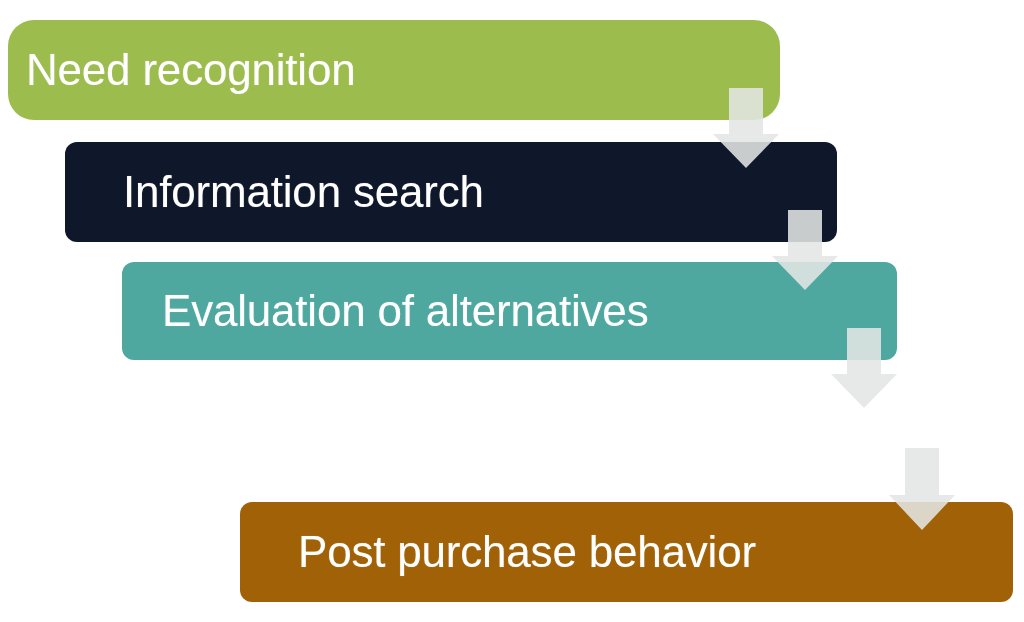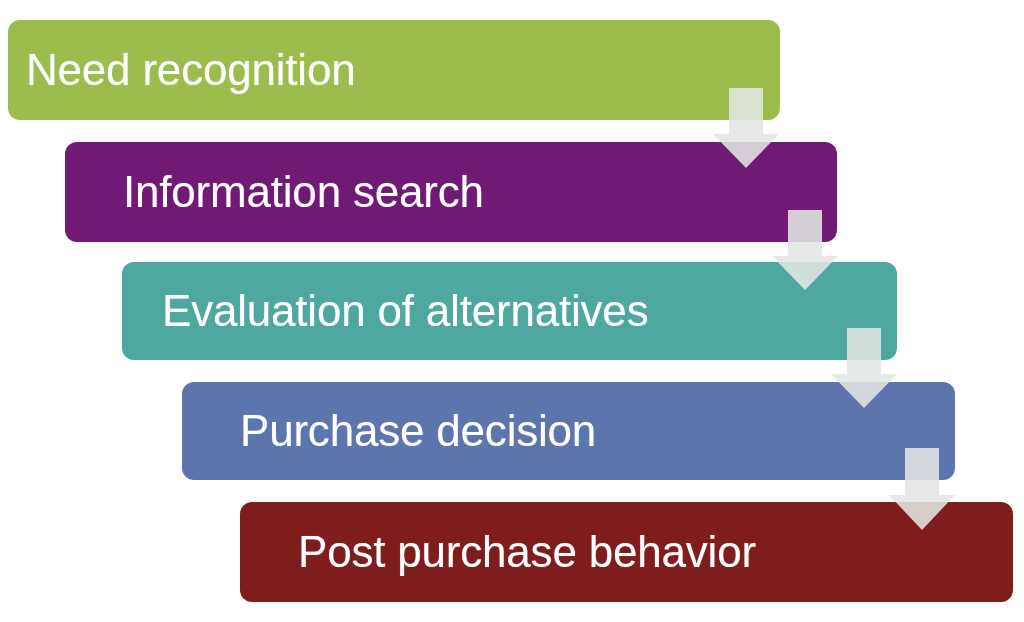--- a/index.html
+++ b/index.html
@@ -46,37 +46,34 @@
     display: block;
     width: 100%;
     height: 100%;
   }
 </style>
 </head>
 <body>
 
 <div id="stage" style="background: rgb(255, 255, 255);">
 
-  <div class="stage-bar" style="left: 8px; top: 20px; width: 772px; height: 100px; background: rgb(156, 189, 78); padding-left: 18px;">
+  <div class="stage-bar" style="left: 8px; top: 20px; width: 772px; height: 100px; background: rgb(156, 189, 78); padding-left: 18px; border-radius: 26px;">
     <span class="stage-label" style="color: rgb(255, 255, 255);">Need recognition</span>
   </div>
 
-  <div class="stage-bar" style="left: 65px; top: 142px; width: 772px; height: 100px; background: #701a75; padding-left: 58px;">
+  <div class="stage-bar" style="left: 65px; top: 142px; width: 772px; height: 100px; background: #0f172a; padding-left: 58px;">
     <span class="stage-label" style="color: rgb(255, 255, 255);">Information search</span>
   </div>
 
   <div class="stage-bar" style="left: 122px; top: 262px; width: 775px; height: 98px; background: rgb(79, 168, 160); padding-left: 40px;">
     <span class="stage-label" style="color: rgb(255, 255, 255);">Evaluation of alternatives</span>
   </div>
 
-  <div class="stage-bar" style="left: 182px; top: 382px; width: 773px; height: 98px; background: rgb(92, 117, 172); padding-left: 58px;">
-    <span class="stage-label" style="color: rgb(255, 255, 255);">Purchase decision</span>
-  </div>
 
-  <div class="stage-bar" style="left: 240px; top: 502px; width: 773px; height: 100px; background: #7f1d1d; padding-left: 58px;">
+  <div class="stage-bar" style="left: 240px; top: 502px; width: 773px; height: 100px; background: #a16207; padding-left: 58px;">
     <span class="stage-label" style="color: rgb(255, 255, 255);">Post purchase behavior</span>
   </div>
 
   <div class="flow-arrow" style="left: 713px; top: 88px; width: 66px; height: 80px;">
     <svg viewBox="0 0 66 80" preserveAspectRatio="none" aria-hidden="true">
       <path d="M 16 0 L 50 0 L 50 46 L 66 46 L 33 80 L 0 46 L 16 46 Z" fill="#e2e6e4" fill-opacity="0.88"></path>
     </svg>
   </div>
 
   <div class="flow-arrow" style="left: 772px; top: 210px; width: 66px; height: 80px;">

